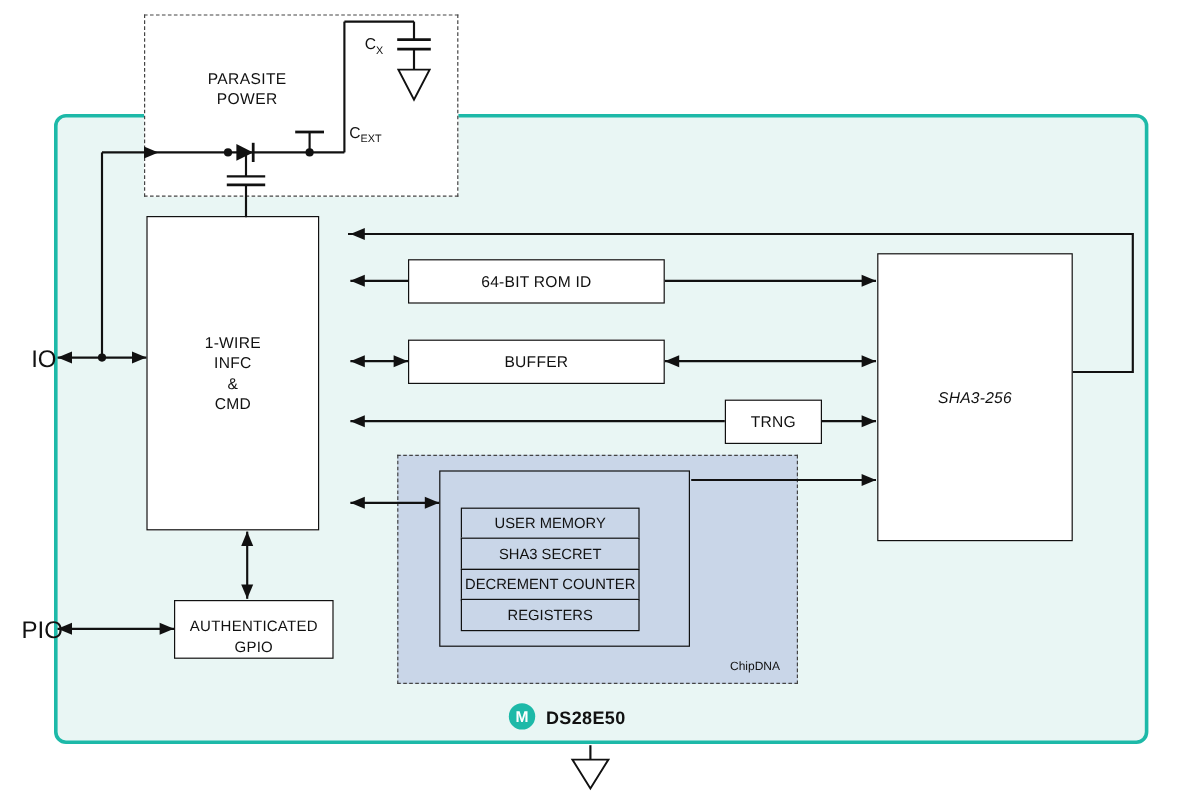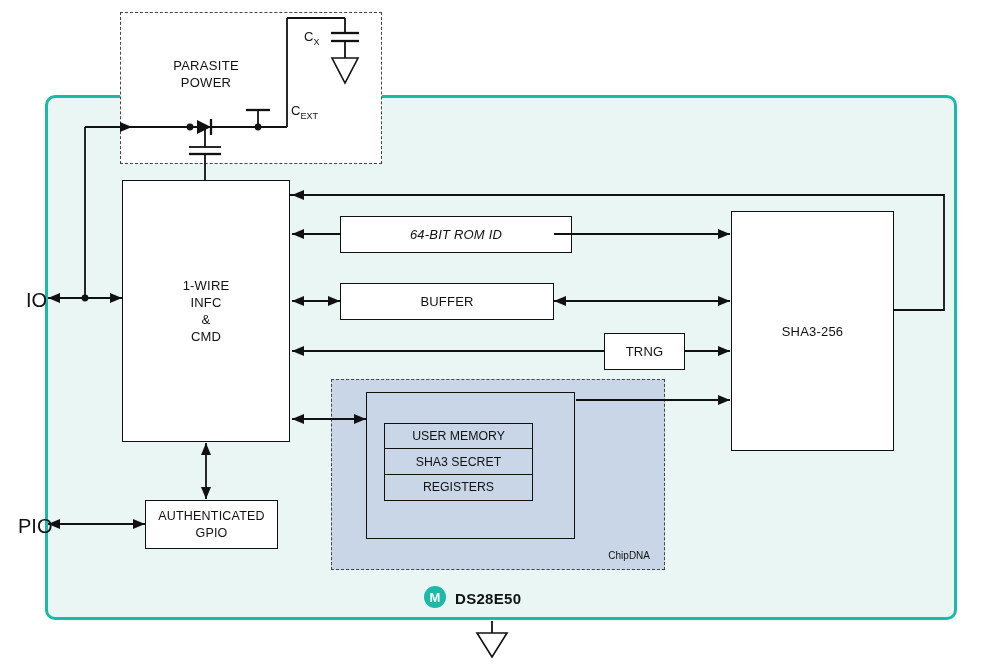--- a/index.html
+++ b/index.html
@@ -32,26 +32,26 @@
   .clabel sub{font-size:9px;}
   .cx-label{left:304px;top:29px;}
   .cext-label{left:291px;top:103px;}
   
   .block{
     position:absolute;background:#ffffff;border:1.6px solid #111;
     box-sizing:border-box;display:flex;align-items:center;justify-content:center;
     text-align:center;font-size:13px;z-index:3;letter-spacing:.2px;
   }
   .block.col{flex-direction:column;line-height:17px;}
-  .one-wire{left:122px;top:180px;width:168px;height:262px;}
-  .rom-id{left:340px;top:216px;width:232px;height:37px;font-style:italic;}
+  .one-wire{left:122px;top:180px;width:144px;height:262px;}
+  .rom-id{left:340px;top:216px;width:214px;height:37px;}
   .buffer{left:340px;top:283px;width:214px;height:37px;}
   .trng{left:604px;top:333px;width:81px;height:37px;}
-  .sha3{left:731px;top:211px;width:163px;height:240px;}
-  .gpio{left:145px;top:500px;width:133px;height:49px;font-size:12.5px;line-height:16px;}
+  .sha3{left:731px;top:211px;width:163px;height:240px;font-style:italic;}
+  .gpio{left:145px;top:500px;width:133px;height:49px;font-size:12.5px;line-height:16px;justify-content:flex-end;}
   
   .chipdna{
     position:absolute;left:331px;top:379px;width:334px;height:191px;
     border:1.6px dashed #444;background:var(--chipdna-fill);
     box-sizing:border-box;z-index:3;
   }
   .chipdna-label{position:absolute;right:14px;bottom:8px;font-size:10px;}
   
   .e2-array{
     position:absolute;left:366px;top:392px;width:209px;height:147px;
@@ -127,20 +127,21 @@
   </div>
 
   <div class="chipdna">
     <span class="chipdna-label">ChipDNA</span>
   </div>
 
   <div class="e2-array">
     <div class="e2-rows">
       <div class="e2-row">USER MEMORY</div>
       <div class="e2-row">SHA3 SECRET</div>
+      <div class="e2-row">DECREMENT COUNTER</div>
       <div class="e2-row">REGISTERS</div>
     </div>
   </div>
 
   <div class="block col gpio">
     <div>AUTHENTICATED</div>
     <div>GPIO</div>
   </div>
 
   <span class="pin-label io-label">IO</span>

